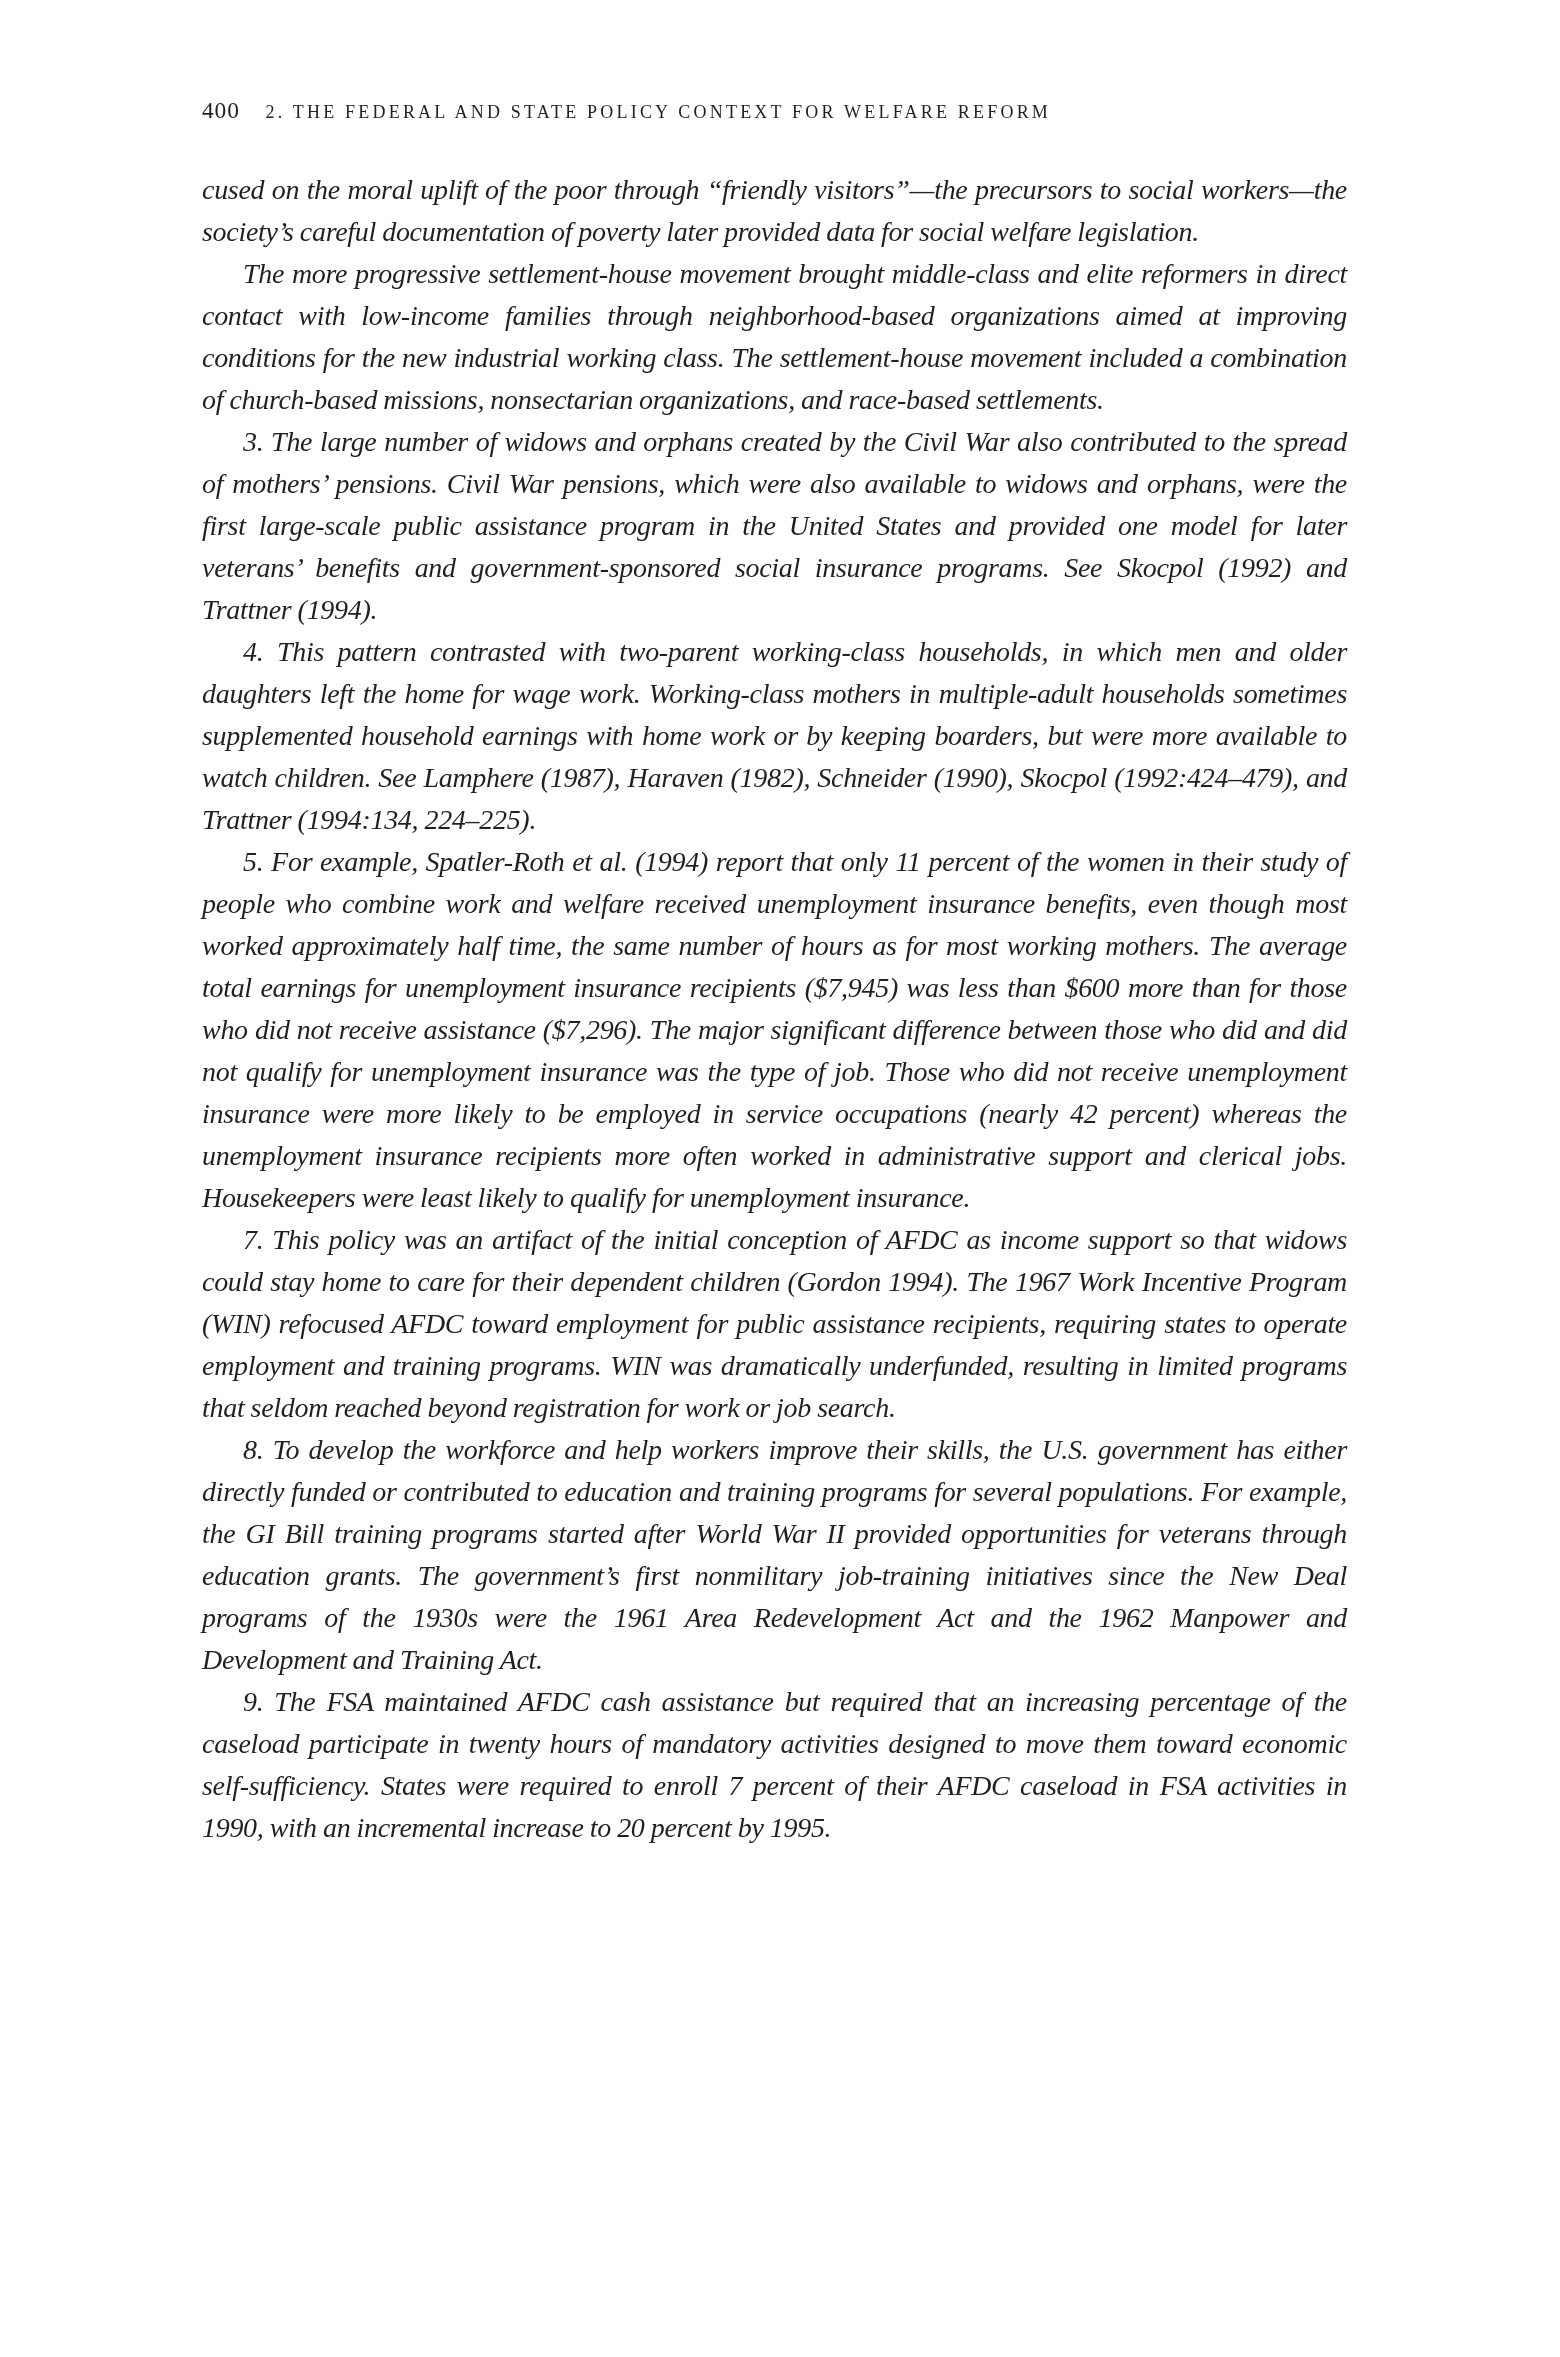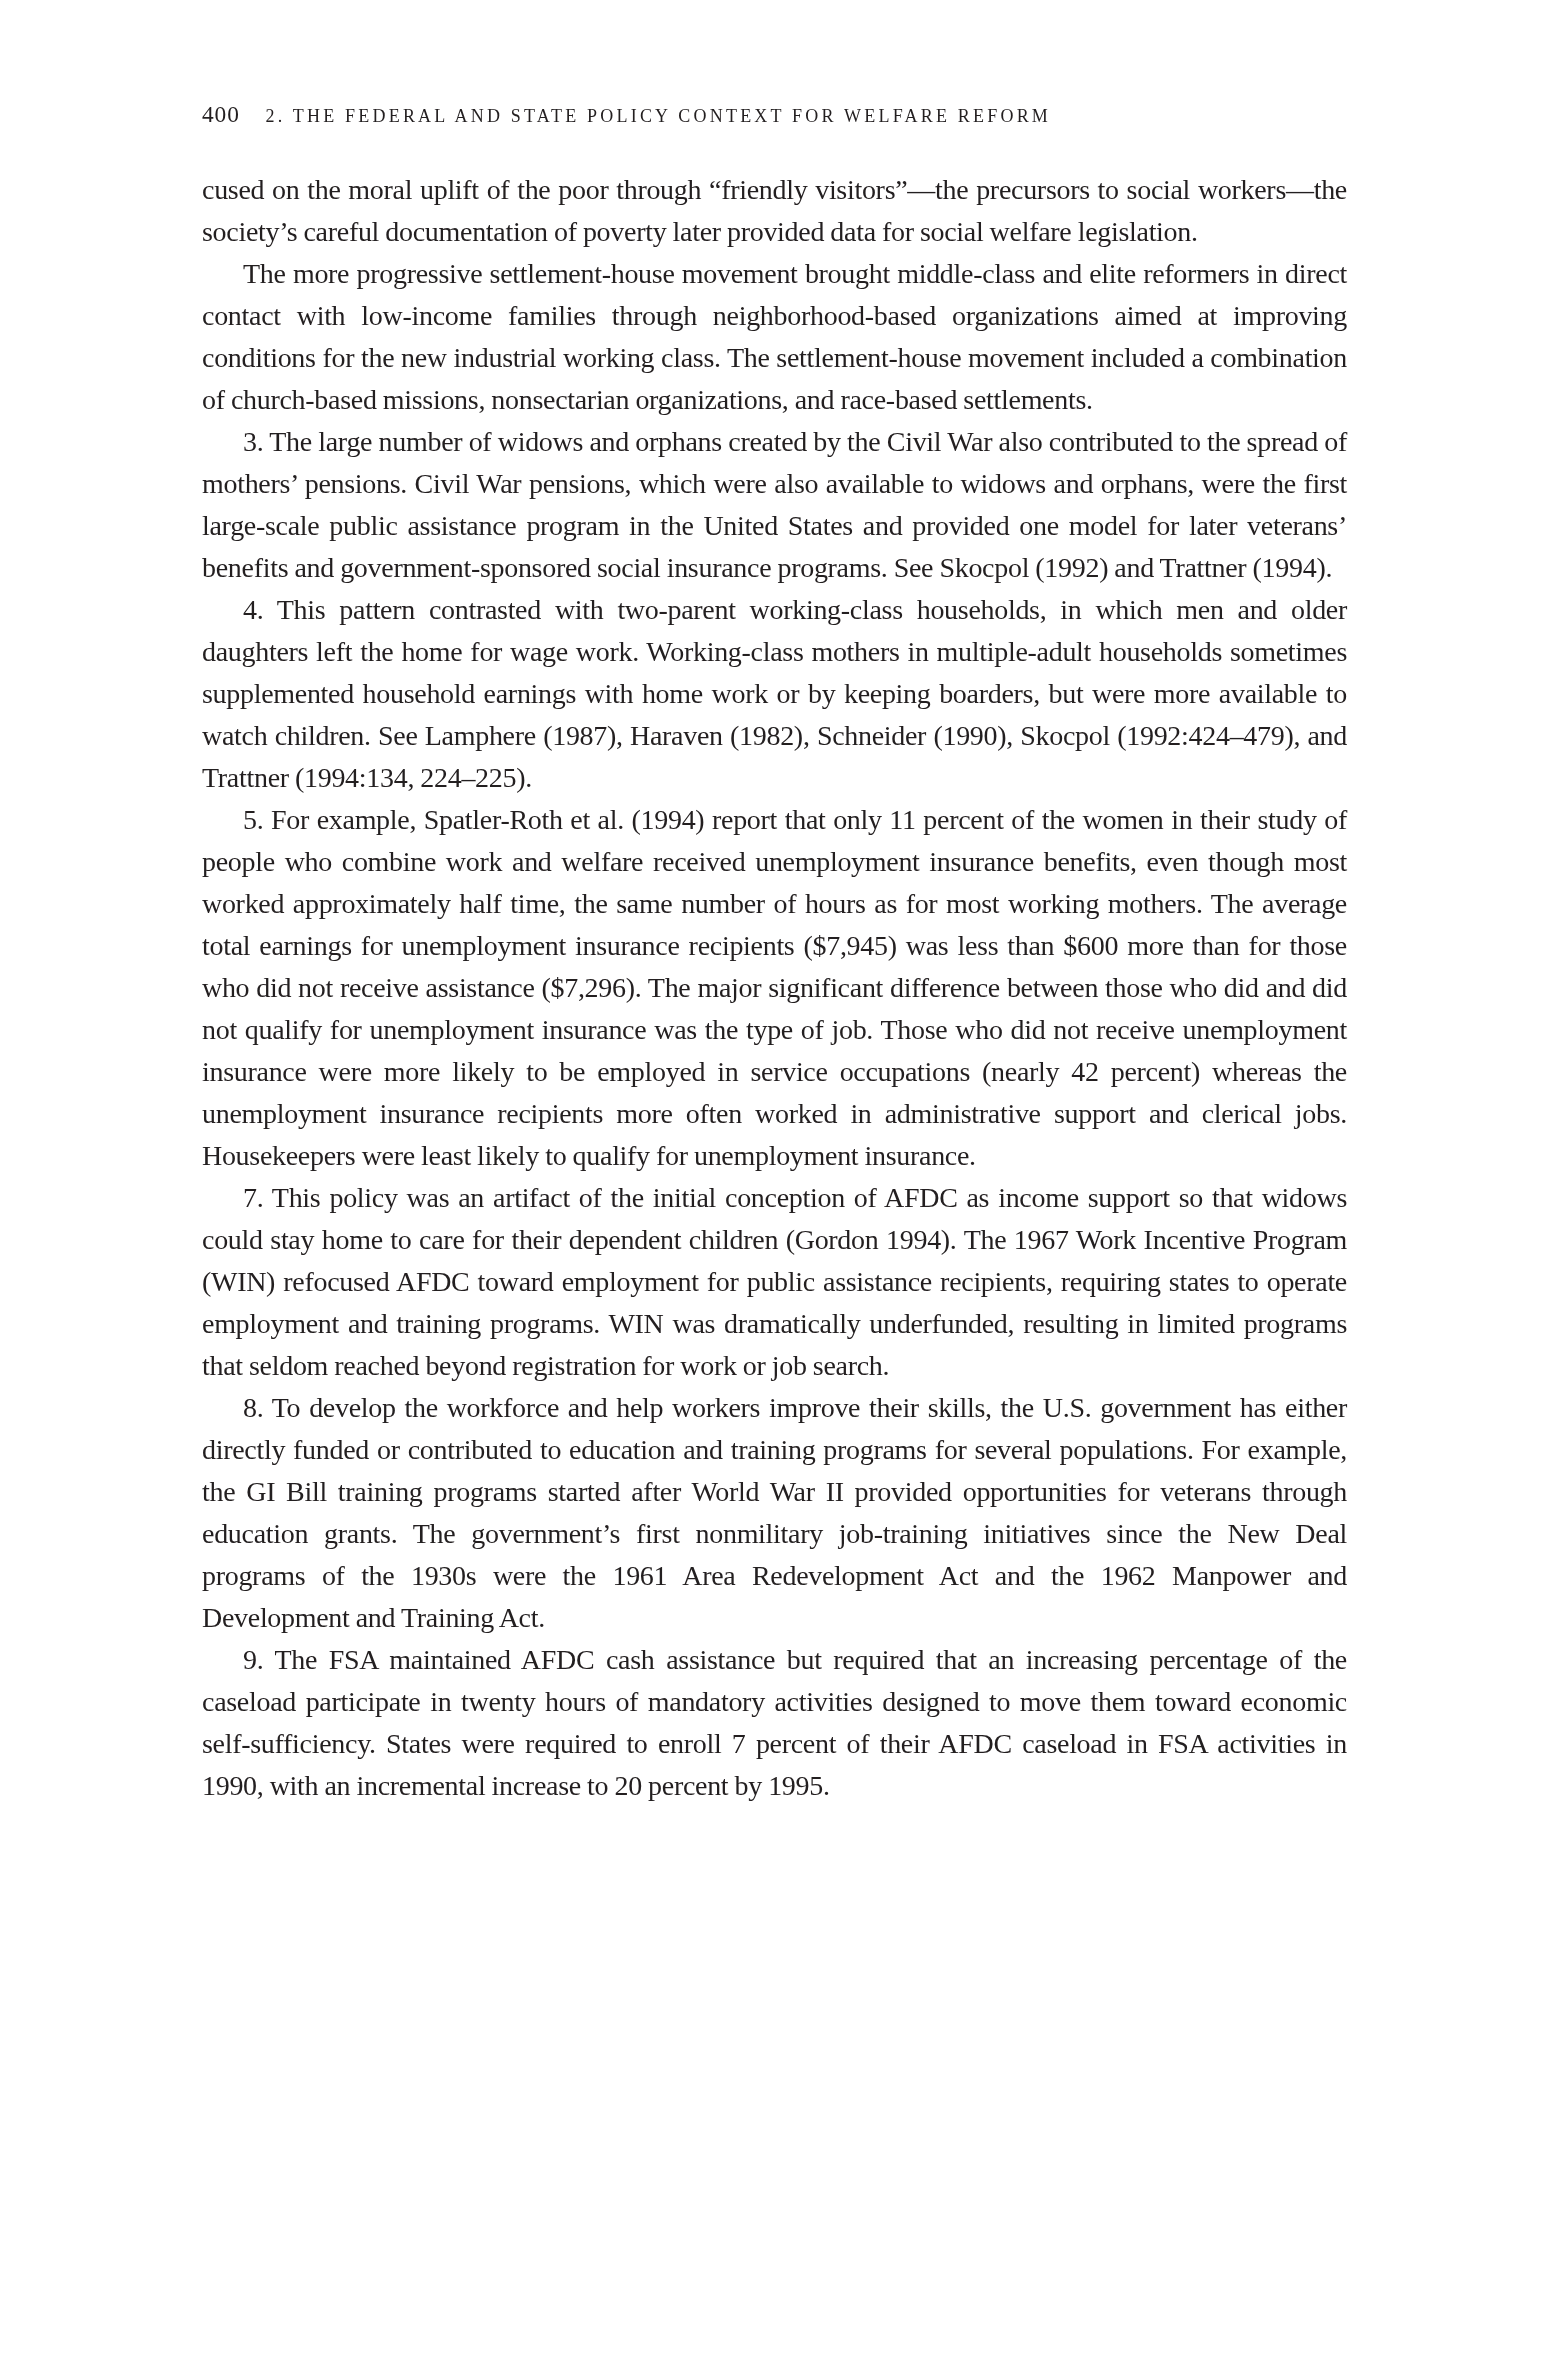--- a/index.html
+++ b/index.html
@@ -15,21 +15,21 @@
       color: #231f20;
       font-family: "Liberation Serif", "DejaVu Serif", serif;
     }
     .running-head {
       position: absolute;
       left: 202px;
       top: 94px;
       width: 1145px;
       height: 28px;
       font-size: 20.6px;
-      line-height: 40px;
+      line-height: 32px;
       white-space: nowrap;
     }
     .page-number {
       display: inline-block;
       font-size: 23.4px;
       letter-spacing: 0.9px;
       margin-right: 20.6px;
     }
     .running-title {
       display: inline-block;
@@ -39,20 +39,21 @@
     }
     .text-block {
       position: absolute;
       left: 202px;
       top: 169px;
       width: 1145px;
       font-size: 28px;
       line-height: 42px;
       text-align: justify;
       hyphens: none;
+      font-style: italic;
     }
     .text-block p {
       margin: 0;
       text-indent: 0;
       letter-spacing: -0.3px;
       word-spacing: -0.5px;
     }
     .text-block p.indent {
       text-indent: 41px;
     }

